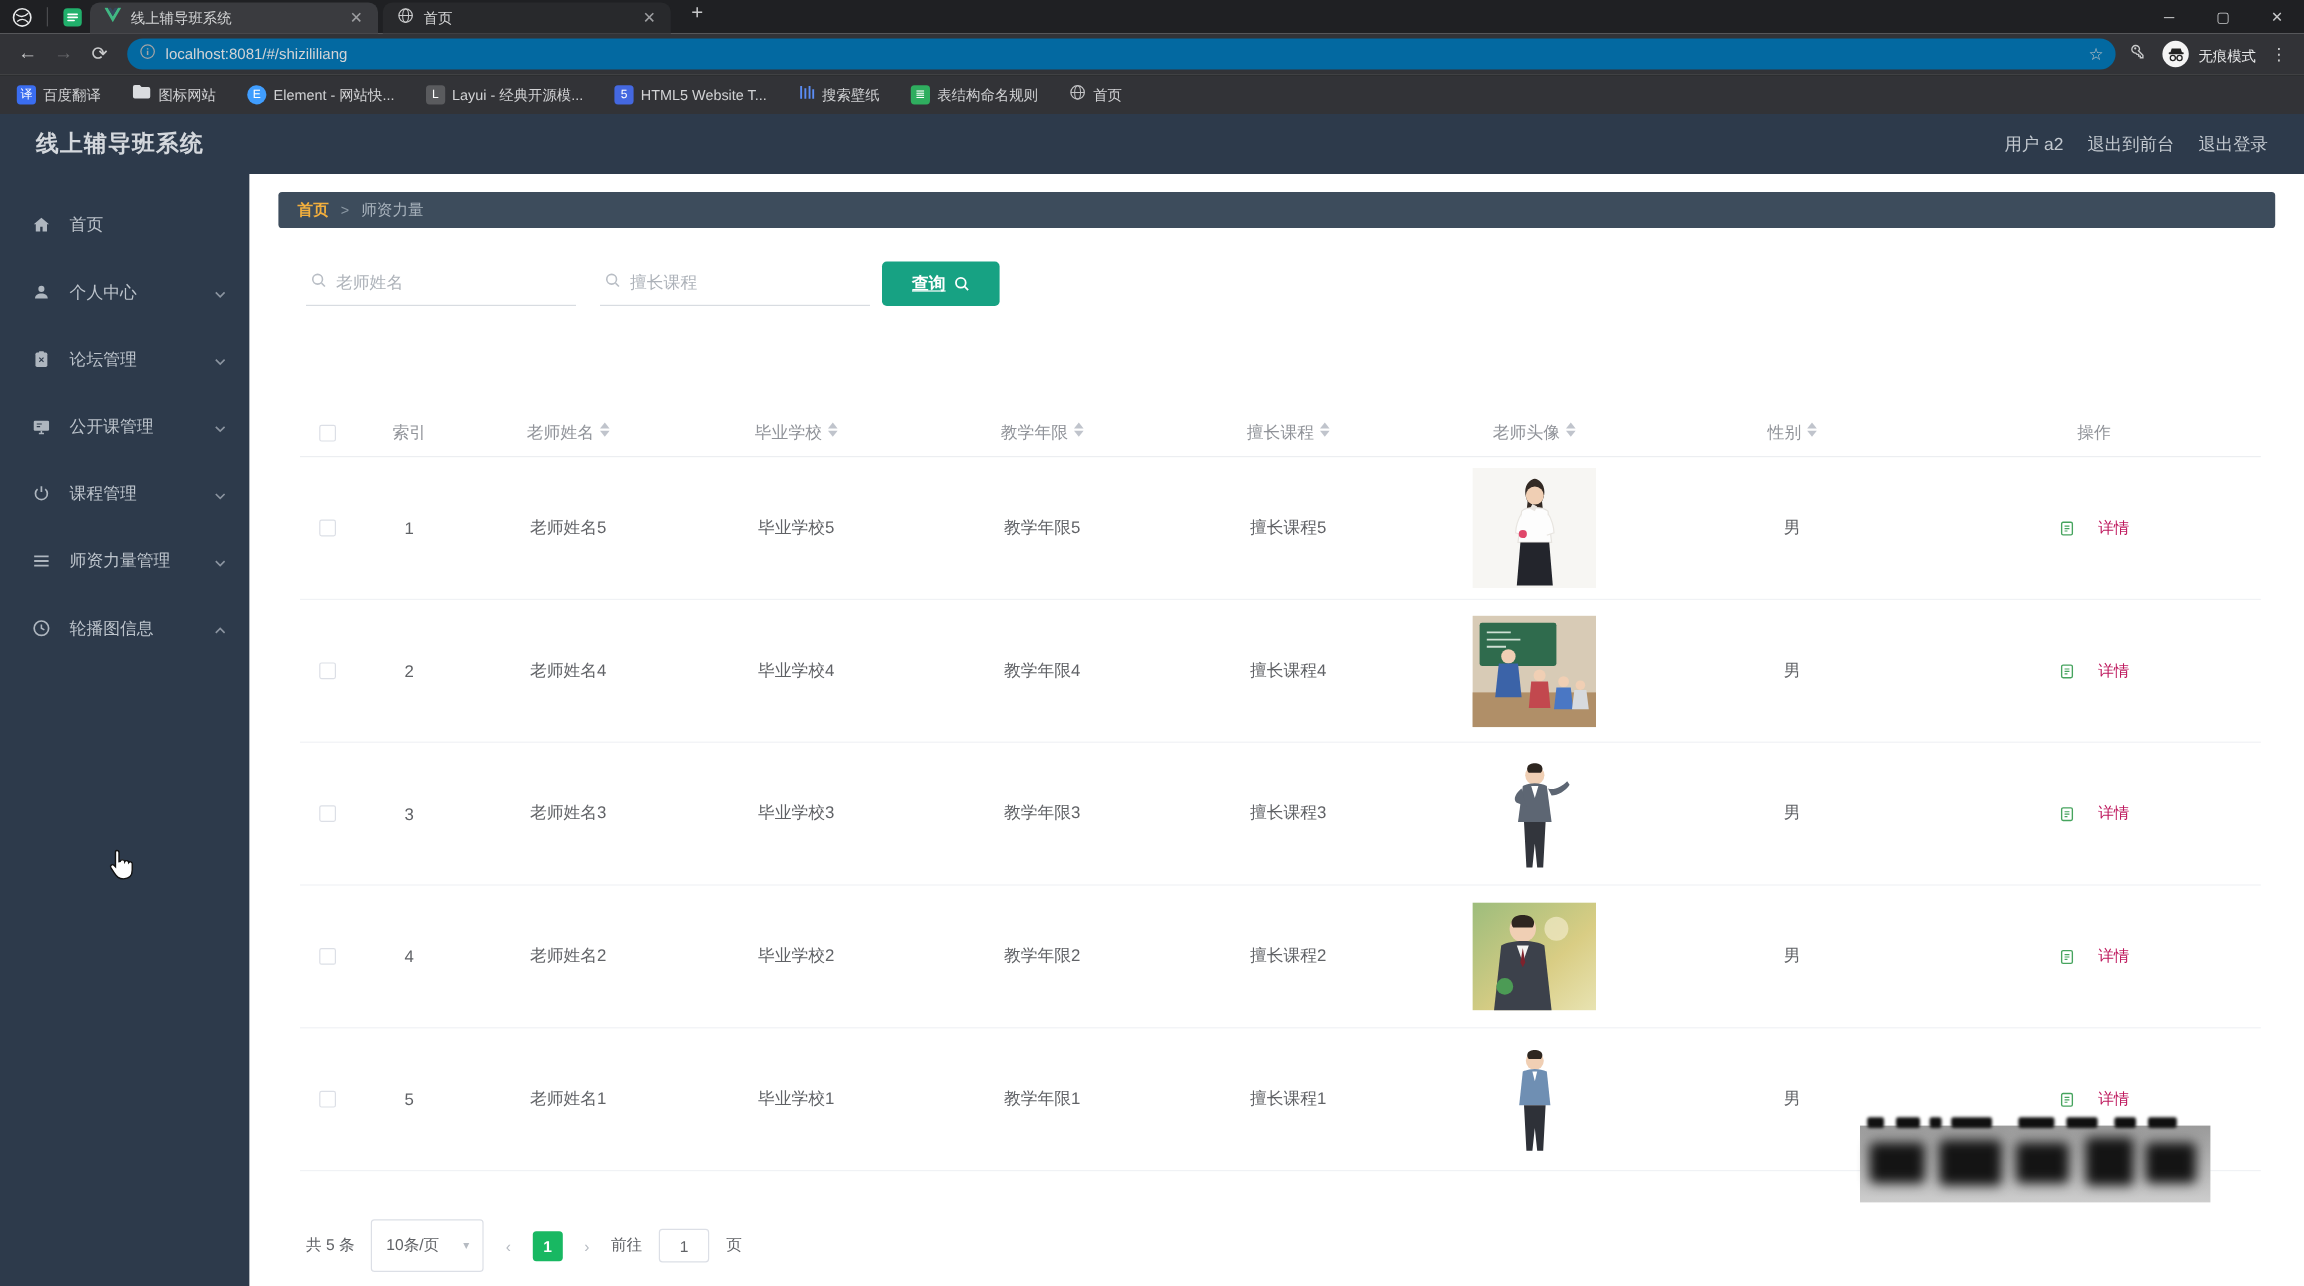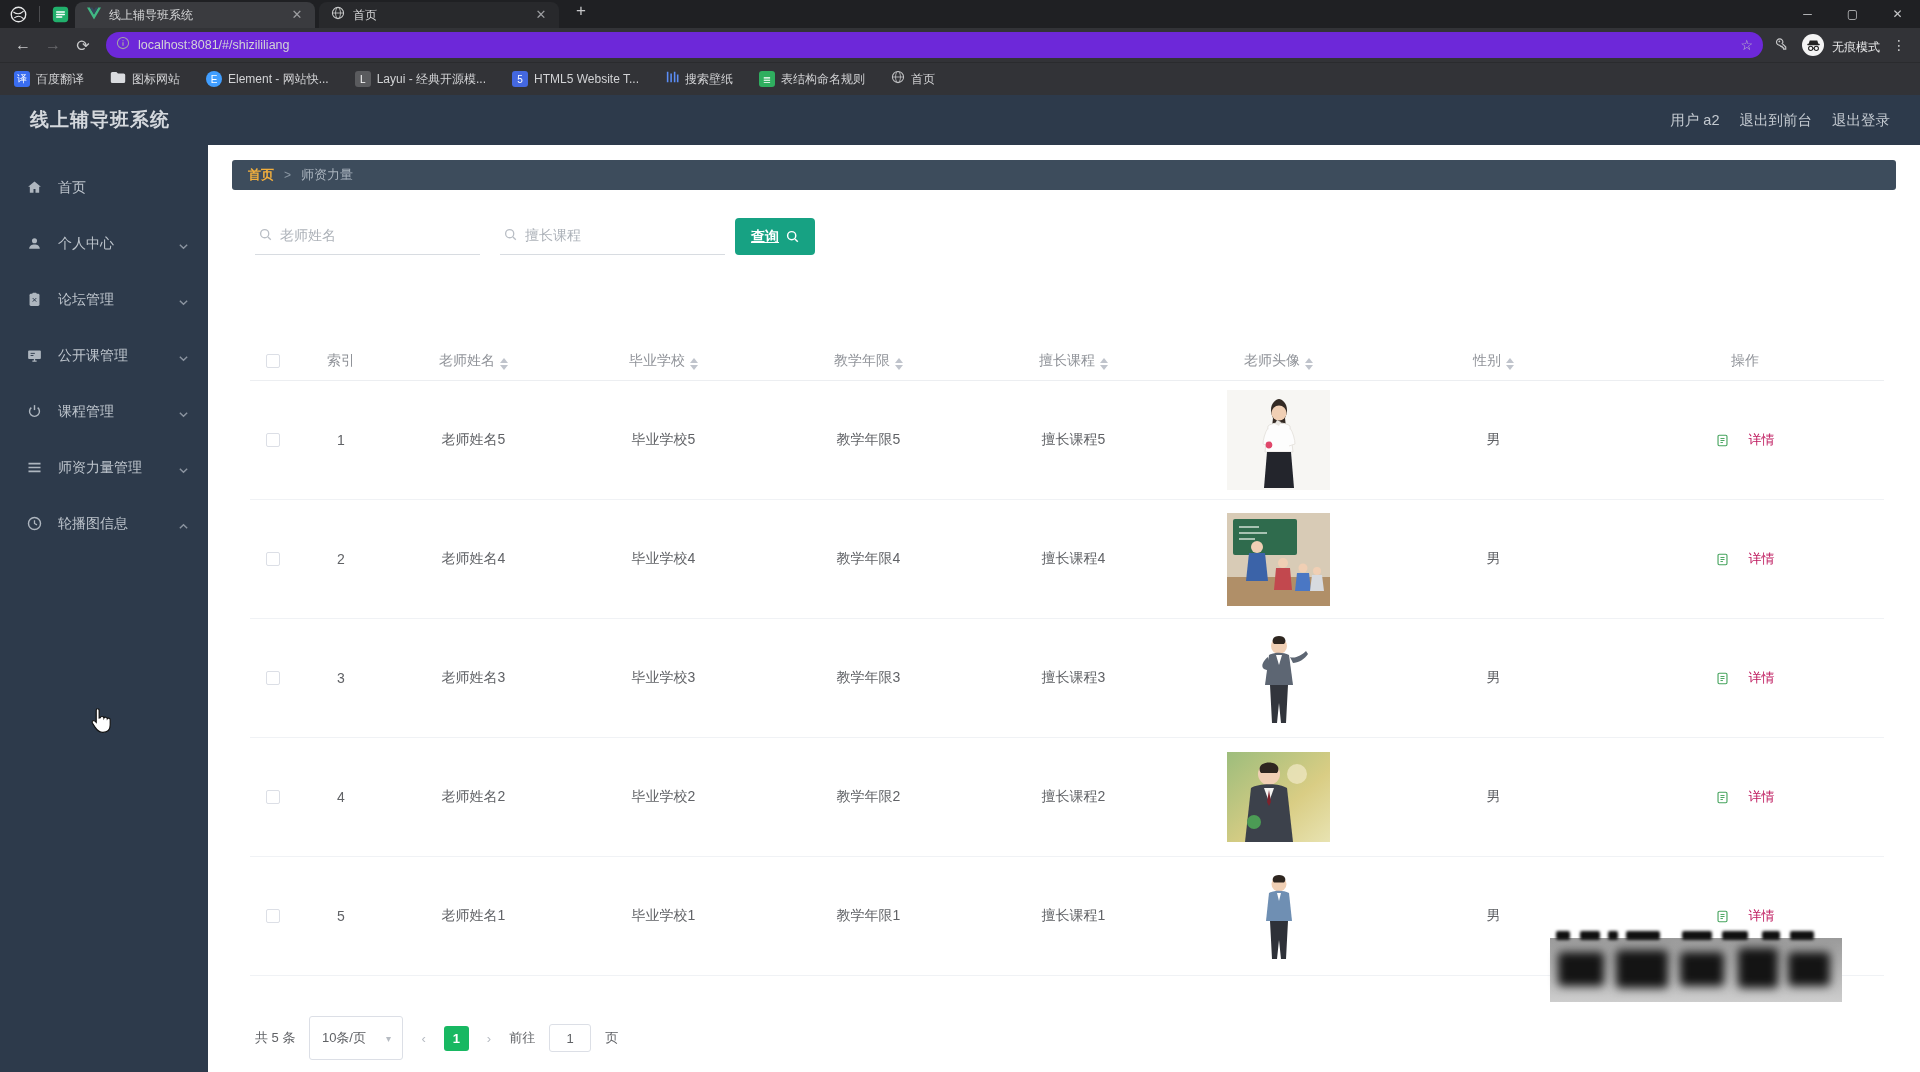--- a/index.html
+++ b/index.html
@@ -21,21 +21,21 @@
   .newtab-btn { color:#c7c8ca; font-size:17px; margin:0 0 4px 10px; width:24px; height:24px;
                 line-height:22px; text-align:center; }
   .win-controls { position:absolute; right:0; top:0; height:28px; display:flex; }
   .win-btn { width:45px; height:28px; color:#c8c9cb; font-size:12px; display:flex;
              align-items:center; justify-content:center; }
 
   .toolbar { height:34px; background:#323337; display:flex; align-items:center; padding:0 10px; gap:4px; }
   .nav-ico { width:26px; height:26px; display:flex; align-items:center; justify-content:center;
              color:#c9cacb; font-size:16px; border-radius:50%; }
   .nav-ico.dim { color:#68696c; }
-  .urlbox { flex:1; height:26px; background:#6d28d9; border-radius:13px; margin:0 6px;
+  .urlbox { flex:1; height:26px; background:#0369a1; border-radius:13px; margin:0 6px;
             display:flex; align-items:center; padding:0 10px; gap:8px; }
   .url-text { color:#d3d4d6; font-size:12.5px; flex:1; }
   .omni-star { color:#c3c4c6; font-size:14px; }
   .right-chrome { display:flex; align-items:center; gap:12px; padding-right:4px; }
   .incog-chip { display:flex; align-items:flex-end; gap:8px; }
   .incog-avatar { width:22px; height:22px; border-radius:50%; background:#f4f4f4;
                   display:flex; align-items:center; justify-content:center; }
   .incog-label { color:#e8e9ea; font-size:12px; }
   .dots { color:#c9cacb; font-size:14px; letter-spacing:0; }
 
@@ -72,31 +72,31 @@
   .bc-home { color:#f3af3d; font-size:13px; font-weight:bold; }
   .bc-sep { color:#8a97a3; font-size:12px; }
   .bc-cur { color:#a9b3bd; font-size:13px; }
 
   .search-row { margin-top:28px; padding-left:23px; display:flex; align-items:center; }
   .s-input { width:225px; height:36px; border:none; border-bottom:1px solid #d8dce1;
              display:flex; align-items:center; gap:8px; padding:0 4px; }
   .s-input + .s-input { margin-left:20px; }
   .s-input .ph { color:#adb2b9; font-size:14px; }
   .s-input .mag { color:#b9bec5; }
-  .query-btn { margin-left:10px; width:80px; height:37px; background:#17a283; color:#fff;
+  .query-btn { margin-left:10px; width:98px; height:37px; background:#17a283; color:#fff;
                border:none; border-radius:4px; font-size:14px; font-weight:bold;
                display:flex; align-items:center; justify-content:center; gap:7px;text-decoration:underline; }
 
   
   .ttable { margin:86px 12px 0 18px; }
   .trow, .thead { display:grid;
     grid-template-columns:46px 90px 175px 205px 205px 205px 205px 225px 1fr;
     align-items:center; }
   .thead { height:40px; border-bottom:1px solid #eceef1; }
-  .th { color:#909399; font-size:14px; display:flex; align-items:flex-end;
+  .th { color:#909399; font-size:14px; display:flex; align-items:flex-start;
         justify-content:center; gap:5px; }
   .trow { height:119px; border-bottom:1px solid #f0f2f5; }
   .td { color:#606266; font-size:14px; text-align:center; display:flex;
         align-items:center; justify-content:center; }
   .caret-group { display:inline-flex; flex-direction:column; gap:2px; }
   .caret-up { width:0; height:0; border-left:4px solid transparent; border-right:4px solid transparent;
               border-bottom:5px solid #c0c4cc; }
   .caret-down { width:0; height:0; border-left:4px solid transparent; border-right:4px solid transparent;
                 border-top:5px solid #c0c4cc; }
   .cbx { width:14px; height:14px; border:1px solid #dcdfe6; border-radius:2px; background:#fff; }

